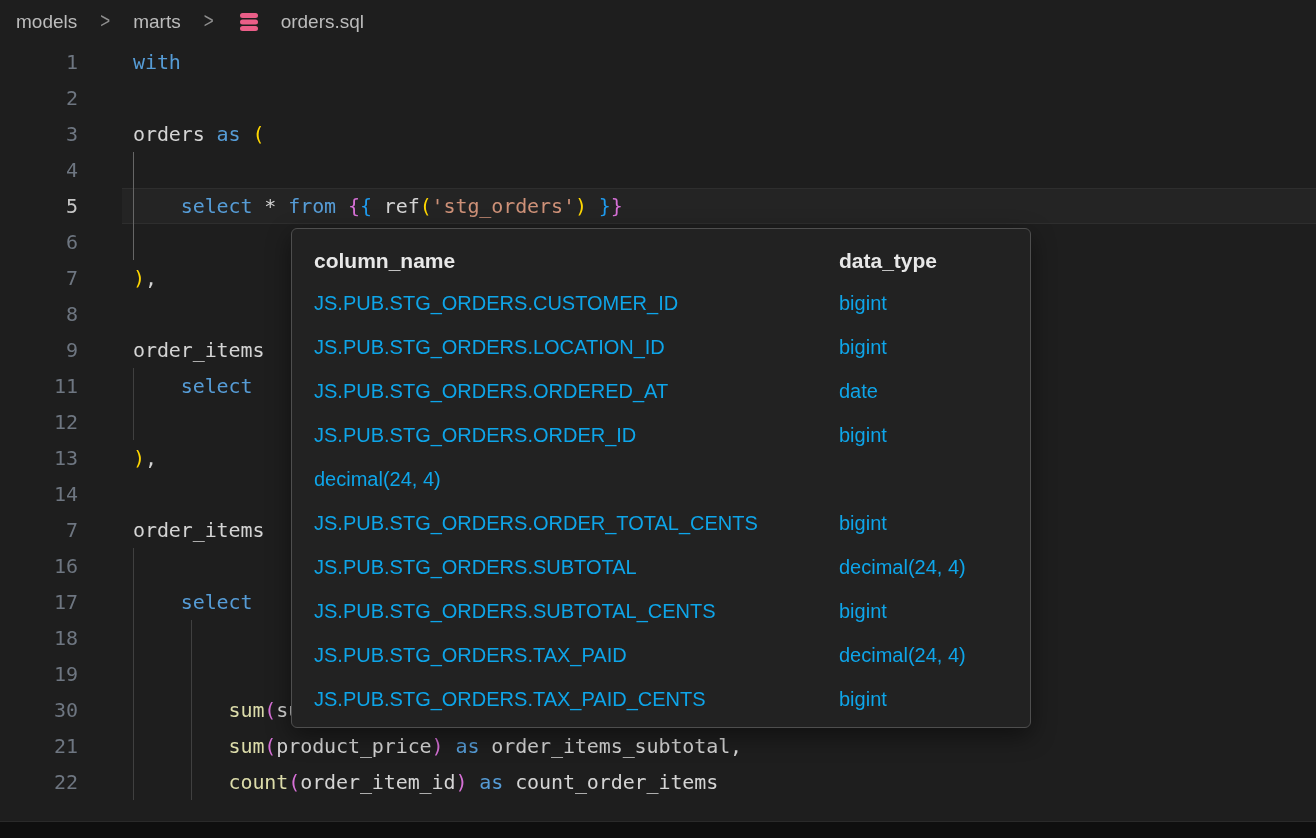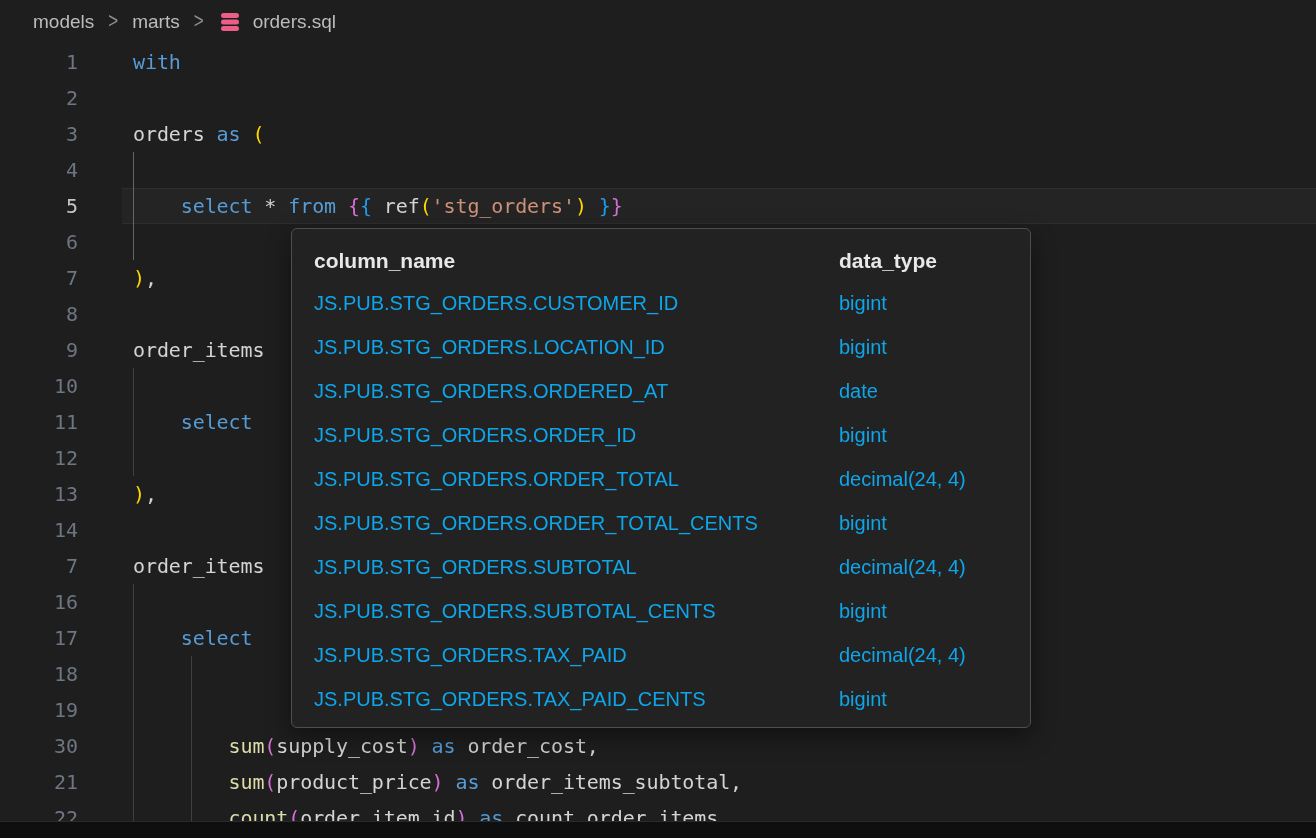--- a/index.html
+++ b/index.html
@@ -12,22 +12,22 @@
     font-family: "Liberation Sans", sans-serif;
   }
 
   
   .breadcrumb {
     position: absolute;
     top: 0; left: 0; right: 0;
     height: 44px;
     display: flex;
     align-items: center;
-    padding-left: 33px;
-    gap: 14px;
+    padding-left: 16px;
+    gap: 23px;
     font-size: 19px;
     color: #bcbcbc;
   }
   .breadcrumb .crumb { cursor: pointer; white-space: nowrap; }
   .breadcrumb .sep { color: #8f8f8f; font-size: 17px; transform: scaleY(1.25); }
   .db-icon { display: inline-flex; align-items: center; color: var(--breadcrumb-icon, #ea5e88); margin-right: -3px; }
 
   
   .editor {
     position: absolute;
@@ -174,25 +174,20 @@
         <div class="code-line">
           <div class="line-number">8</div>
           <div class="code-text"></div>
         </div>
         <div class="code-line">
           <div class="line-number">9</div>
           <div class="code-text"><span class="tok-pl">order_items</span></div>
         </div>
         <div class="code-line">
           <div class="indent-guide" style="left: 133px;"></div>
-          <div class="line-number">10</div>
-          <div class="code-text"></div>
-        </div>
-        <div class="code-line">
-          <div class="indent-guide" style="left: 133px;"></div>
           <div class="line-number">11</div>
           <div class="code-text"><span class="tok-pl">    </span><span class="tok-kw">select</span></div>
         </div>
         <div class="code-line">
           <div class="indent-guide" style="left: 133px;"></div>
           <div class="line-number">12</div>
           <div class="code-text"></div>
         </div>
         <div class="code-line">
           <div class="line-number">13</div>
@@ -264,21 +259,20 @@
         </div>
         <div class="schema-row">
           <div>JS.PUB.STG_ORDERS.ORDERED_AT</div>
           <div>date</div>
         </div>
         <div class="schema-row">
           <div>JS.PUB.STG_ORDERS.ORDER_ID</div>
           <div>bigint</div>
         </div>
         <div class="schema-row">
-          <div>JS.PUB.STG_ORDERS.ORDER_TOTAL</div>
           <div>decimal(24, 4)</div>
         </div>
         <div class="schema-row">
           <div>JS.PUB.STG_ORDERS.ORDER_TOTAL_CENTS</div>
           <div>bigint</div>
         </div>
         <div class="schema-row">
           <div>JS.PUB.STG_ORDERS.SUBTOTAL</div>
           <div>decimal(24, 4)</div>
         </div>

